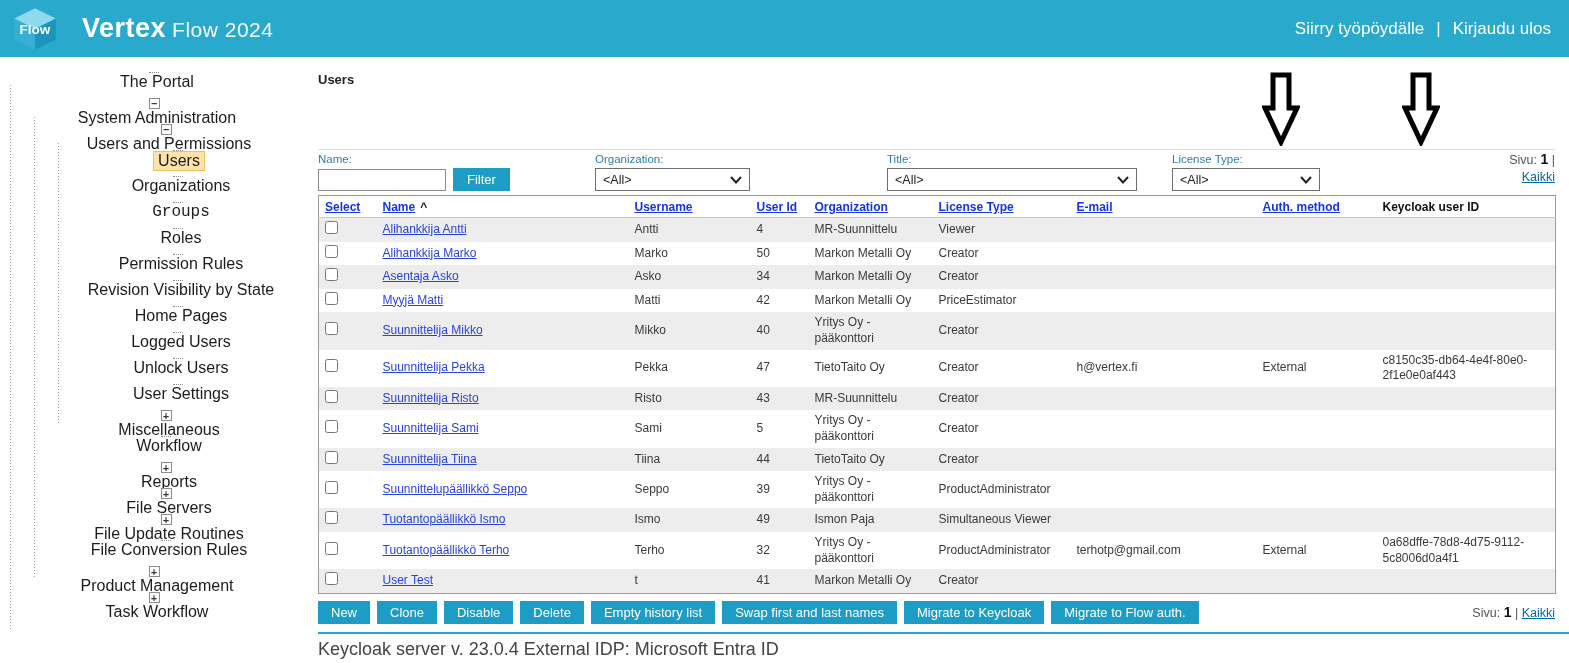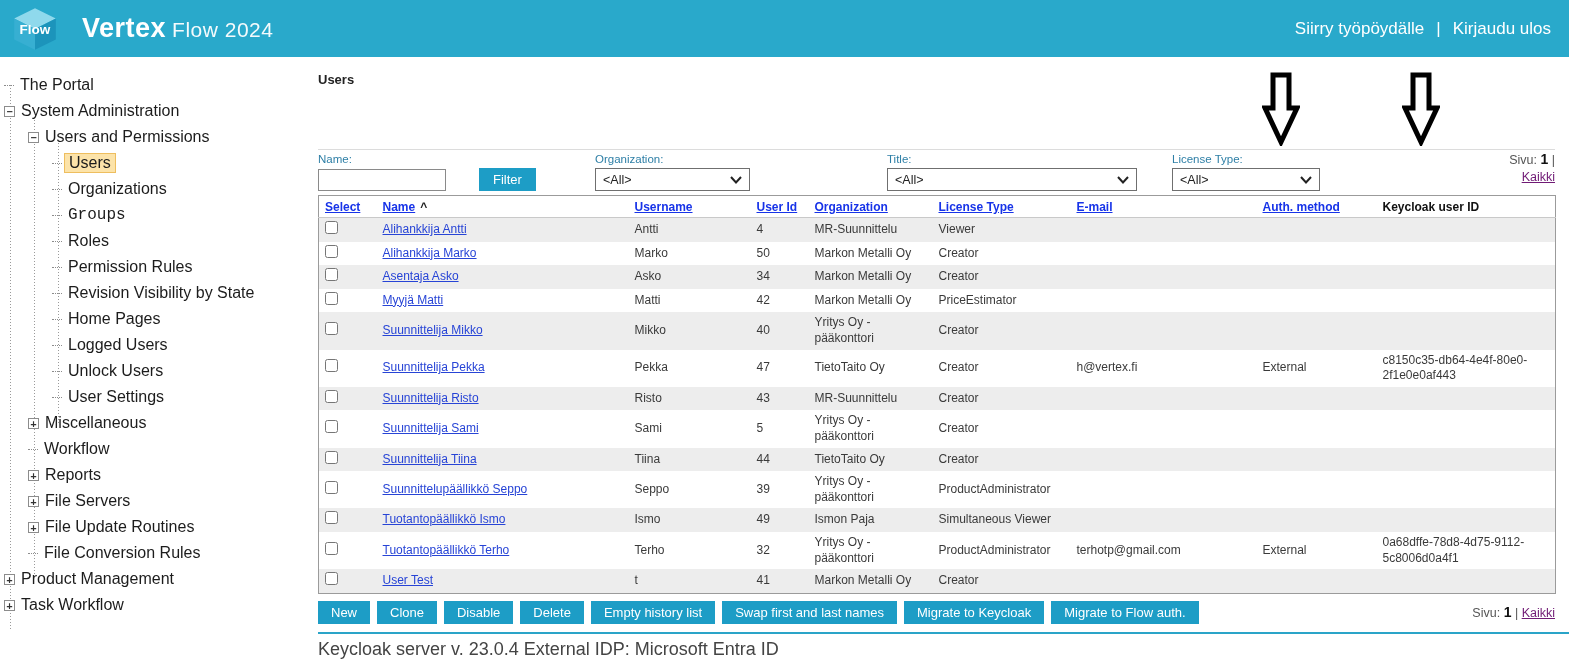--- a/index.html
+++ b/index.html
@@ -18,55 +18,55 @@
                 display:flex; align-items:center; gap:12px; }
   .header-nav a { color:#fff; text-decoration:none; cursor:pointer; }
   .tab-ind { position:absolute; top:57px; height:6px; background:#29A9CB; }
   .tab-ind.t1 { left:1380px; width:103px; }
   .tab-ind.t2 { left:1488px; width:81px; }
 
   
   .sidebar { position:absolute; top:57px; left:0; width:310px; bottom:0;
              background:#fff; padding-top:15px; overflow:hidden; }
   .tree-item { height:26px; display:flex; align-items:center; font-size:16px;
-               color:#1c1c1c; white-space:nowrap; cursor:pointer; position:relative; z-index:2; }
+               color:#1c1c1c; white-space:nowrap; cursor:pointer; position:relative; z-index:2;flex-direction:column; }
   .expander { width:11px; height:11px; border:1px solid #8c8c8c; background:#fff;
               color:#333; display:inline-flex; align-items:center; justify-content:center;
               font:bold 10px/9px "DejaVu Sans Mono", monospace; margin-right:6px; flex:none; }
   .stub { width:10px; height:0; border-top:1px dotted #8c8c8c; margin-right:6px; flex:none; }
   .tree-label.sel { background:#FCE3A9; border:1px solid #EEBE5F; padding:0 4px; margin-left:-4px; }
   .guide { position:absolute; width:1px; z-index:1;
            background:repeating-linear-gradient(to bottom,#9a9a9a 0 1px,transparent 1px 3px); }
   .g0 { left:10px; top:28px; height:546px; }
   .g1 { left:34px; top:60px; height:462px; }
   .g2 { left:58px; top:86px; height:280px; }
 
   
   .main { position:absolute; top:57px; left:310px; right:0; bottom:0; background:#fff; }
   .page-title { margin:15px 0 0 8px; font-size:13px; font-weight:bold; color:#222; }
   .top-rule { margin:62px 14px 0 8px; border:0; border-top:1px solid #dcdcdc; }
 
   .filter-row { position:relative; height:44px; margin:1px 14px 0 8px; }
   .fgroup { position:absolute; top:2px; }
   .flabel { font-size:11.5px; color:#2E7FA6; margin-bottom:3px; }
-  .frow { display:flex; align-items:center;gap:26px; }
+  .frow { display:flex; align-items:center; }
   .text-input { width:128px; height:22px; border:1px solid #8a8a8a; font-size:12px; padding:0 4px; }
   .btn { background:#1D9DC6; color:#fff; border:none; font-size:13px;
          padding:4px 13px; cursor:pointer; font-family:"Liberation Sans",sans-serif; }
   .filter-btn { margin-left:7px; height:23px; padding:3px 14px; }
   .select { border:1px solid #6f6f6f; background:#fff; height:23px; display:flex;
             align-items:center; justify-content:space-between; padding:0 7px;
             font-size:12.5px; color:#222; cursor:pointer; }
   .g-org { left:277px; } .g-org .select { width:155px; }
   .g-title { left:569px; } .g-title .select { width:250px; }
   .g-lic { left:854px; } .g-lic .select { width:148px; }
   .pag-top { position:absolute; right:0; top:0; text-align:right; font-size:12.5px; color:#555; }
   .pag-top .line { line-height:17px; }
   .pagenum { font-weight:bold; color:#111; font-size:14px; }
-  .kaikki { color:#701a75; text-decoration:underline; cursor:pointer; }
+  .kaikki { color:#0369a1; text-decoration:underline; cursor:pointer; }
 
   table.users { width:1237px; margin-left:8px; border-collapse:collapse; table-layout:fixed;
                 border:1px solid #9b9b9b; font-size:12px; color:#3a3a3a; }
   table.users th { text-align:left; vertical-align:top; padding:4px 6px 3px;
                    font-size:12px; border-bottom:1px solid #c9c9c9; background:#fff; }
   .col-link { color:#1733E8; text-decoration:underline; cursor:pointer; font-weight:bold; }
   .col-plain { color:#111; font-weight:bold; }
   .sort-caret { color:#222; font-weight:bold; margin-left:5px; text-decoration:none; display:inline-block; }
   table.users td { padding:3px 6px; vertical-align:middle; line-height:1.3; word-wrap:break-word; }
   tbody tr:nth-child(odd) { background:#EDEDED; }

